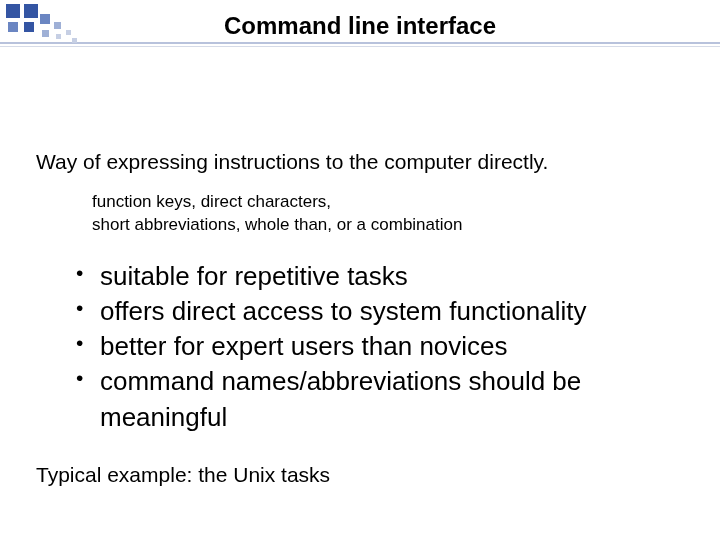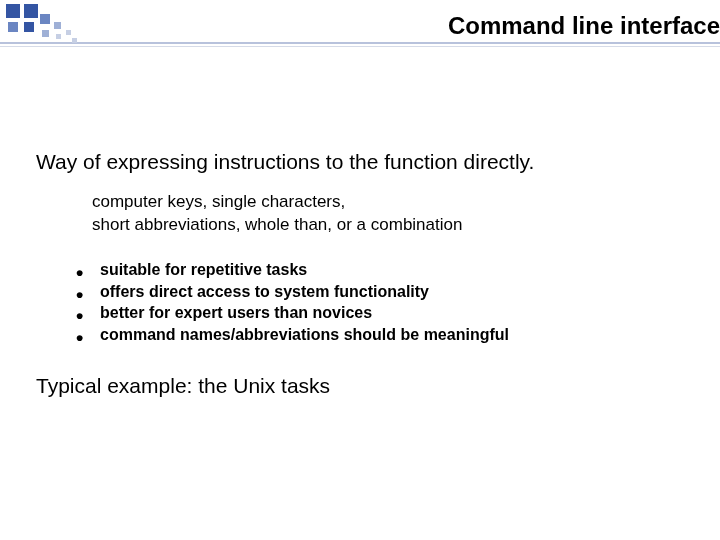--- a/index.html
+++ b/index.html
@@ -40,21 +40,21 @@
   .deco .sq-lg { width: 14px; height: 14px; }
   .deco .sq-md { width: 10px; height: 10px; background: #6b86c2; }
   .deco .sq-sm { width: 7px; height: 7px; background: #9fb0d6; }
   .deco .sq-xs { width: 5px; height: 5px; background: #c6cfe4; }
 
   .title {
     position: absolute;
     top: 12px;
     left: 0;
     width: 720px;
-    text-align: right;
+    text-align: center;
     font-size: 24px;
     font-weight: bold;
     color: #000;
   }
   .content {
     position: absolute;
     left: 36px;
     top: 148px;
     width: 660px;
   }
@@ -69,25 +69,24 @@
     margin-left: 56px;
     margin-bottom: 22px;
     max-width: 520px;
   }
   .bullets {
     margin-left: 40px;
     margin-bottom: 26px;
   }
   .bullets li {
     list-style: none;
-    font-size: 16px;
+    font-size: 26px;
     line-height: 1.35;
     position: relative;
     padding-left: 24px;
-    font-weight: bold;
   }
   .bullets li::before {
     content: "•";
     position: absolute;
     left: 0;
     top: 0;
     font-size: 21px;
   }
   .closing {
     font-size: 21px;
@@ -108,23 +107,23 @@
   <div class="sq sq-sm" style="left:42px; top:30px;"></div>
   <div class="sq sq-sm" style="left:54px; top:22px;"></div>
   <div class="sq sq-xs" style="left:56px; top:34px;"></div>
   <div class="sq sq-xs" style="left:66px; top:30px;"></div>
   <div class="sq sq-xs" style="left:72px; top:38px;"></div>
 </div>
 
 <h1 class="title">Command line interface</h1>
 
 <div class="content">
-  <p class="intro">Way of expressing instructions to the function directly.</p>
+  <p class="intro">Way of expressing instructions to the computer directly.</p>
   <div class="subnote">
-    <span>computer keys, single characters,</span><br>
+    <span>function keys, direct characters,</span><br>
     <span>short abbreviations, whole than, or a combination</span>
   </div>
   <ul class="bullets">
     <li>suitable for repetitive tasks</li>
     <li>offers direct access to system functionality</li>
     <li>better for expert users than novices</li>
     <li>command names/abbreviations should be meaningful</li>
   </ul>
   <p class="closing">Typical example: the Unix tasks</p>
 </div>

